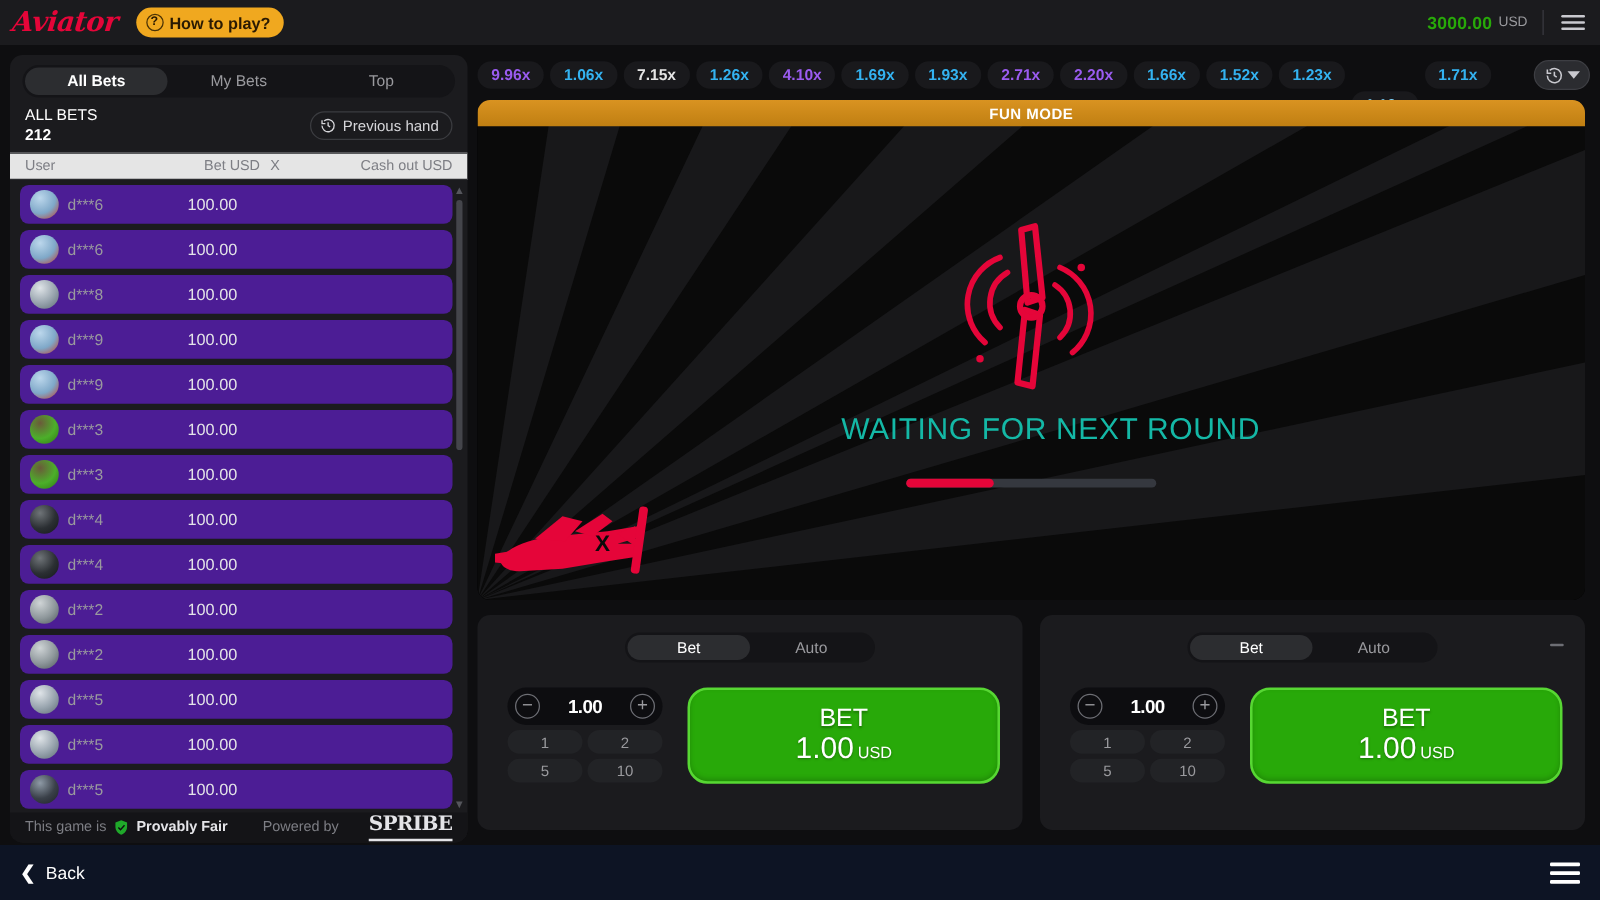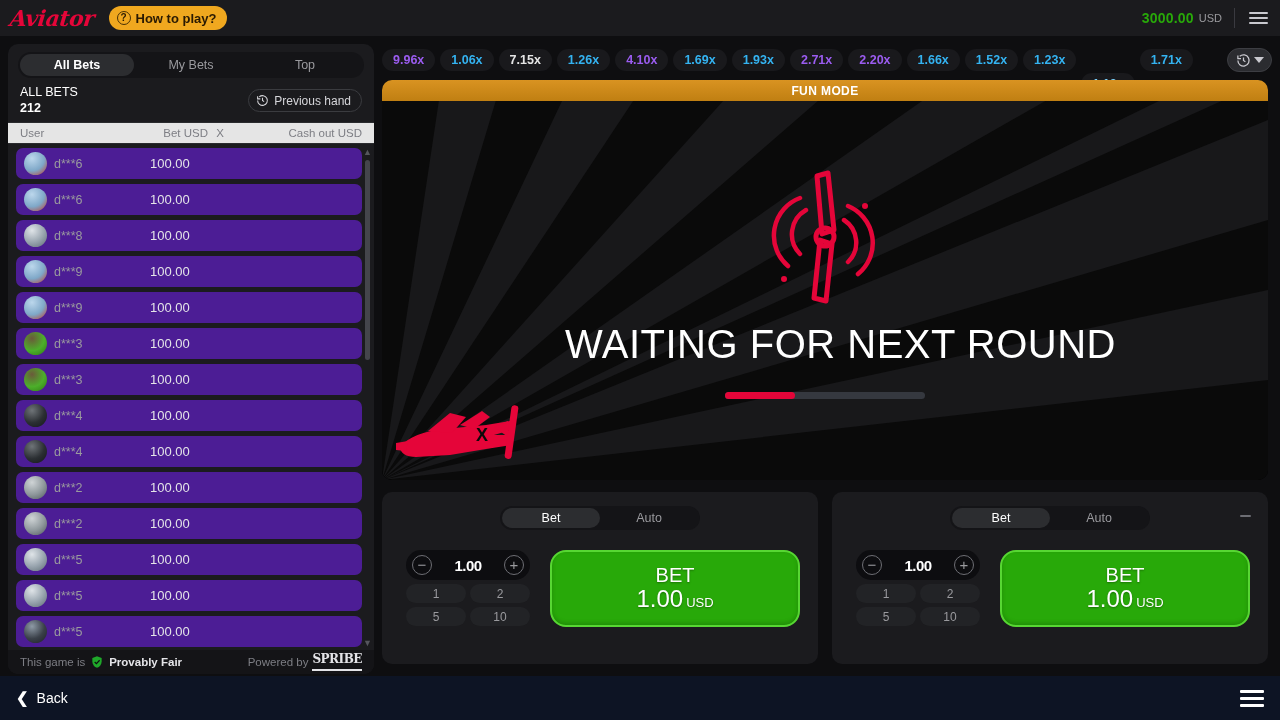--- a/index.html
+++ b/index.html
@@ -98,23 +98,23 @@
   .scroll-bar {
     position: absolute; top: 12px; left: 2px; width: 5px; height: 200px;
     background: #44454b; border-radius: 3px;
   }
 
   .fairbar {
     height: 24px; background: #141417; display: flex; align-items: center;
     padding: 0 12px; font-size: 11.5px; color: #7d7e84; gap: 5px;
   }
   .fair-strong { color: #e4e4e8; font-weight: bold; }
-  .powered { margin-left: auto; display: flex; align-items: center; gap: 4px; }
+  .powered { margin-left: auto; display: flex; align-items: center; gap: 24px; }
   .spribe {
-    font-family: "DejaVu Serif", serif; font-weight: bold; font-size: 12px;
+    font-family: "DejaVu Serif", serif; font-weight: bold; font-size: 16px;
     color: #e4e4e8; letter-spacing: -0.5px; border-bottom: 2px solid #e4e4e8;
     padding-bottom: 4px; line-height: 1;
   }
 
   
   .hist {
     position: absolute; left: 382px; top: 46px; width: 890px; height: 28px;
     display: flex; align-items: center; gap: 5px;
   }
   .mult {
@@ -141,21 +141,21 @@
     display: flex; align-items: center; justify-content: center;
     font-size: 12px; font-weight: bold; color: #fff; letter-spacing: 0.4px;
     z-index: 4;
   }
   .rays { position: absolute; inset: 0; }
   .waiting-wrap {
     position: absolute; inset: 0; display: flex; flex-direction: column;
     align-items: center; justify-content: center; z-index: 3;
   }
   .waiting-txt {
-    font-size: 40px; color: #ffffff; letter-spacing: 0.5px; margin-top: 10px;
+    font-size: 24px; color: #14b8a6; letter-spacing: 0.5px; margin-top: 10px;
     font-family: "Liberation Sans", sans-serif;
     margin-left: 31px;
   }
   .prog-track {
     margin-top: 25px; width: 200px; height: 7px; border-radius: 4px;
     background: #35383f;
   }
   .prog-fill { height: 7px; border-radius: 4px; background: #e50539; }
   .plane-idle { position: absolute; left: 8px; bottom: 5px; z-index: 3; }
 

